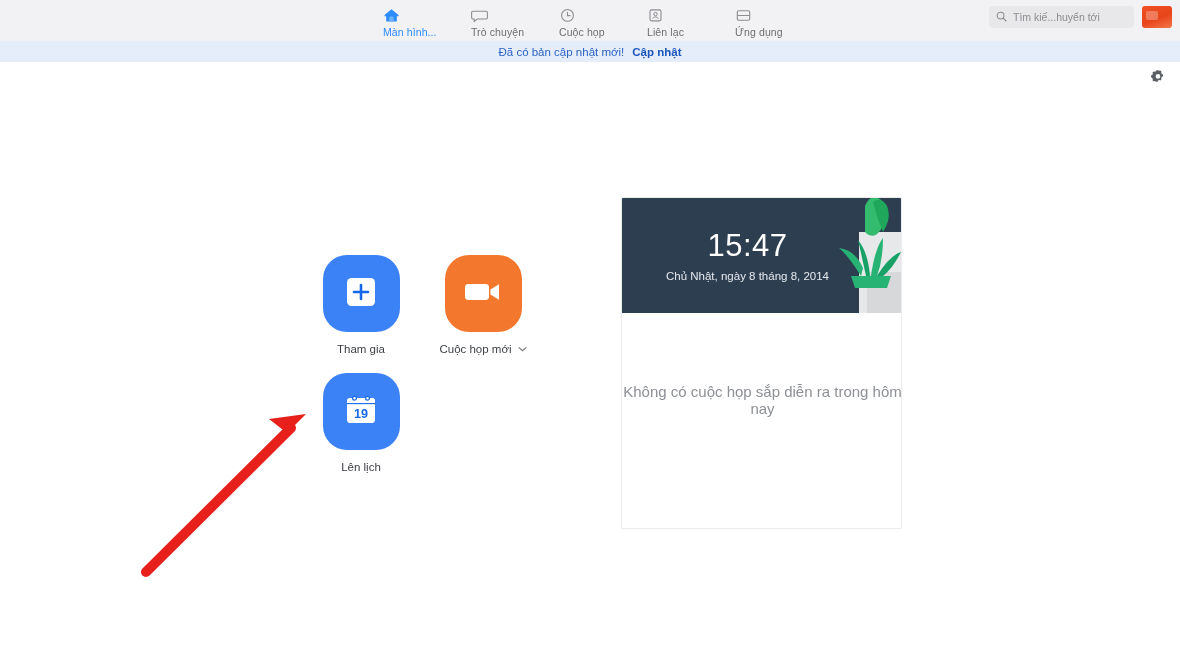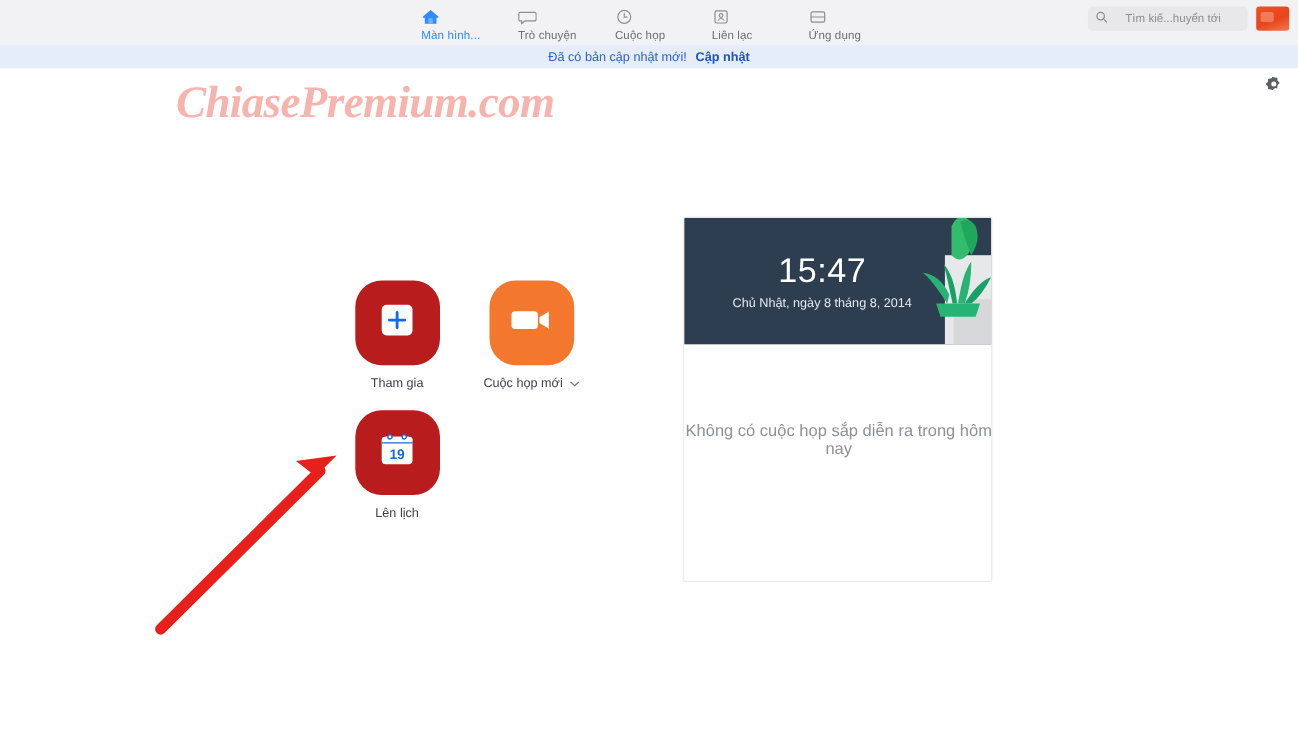--- a/index.html
+++ b/index.html
@@ -29,21 +29,21 @@
   }
   .nav-item.active .nav-label { color: #2d8cff; }
 
   
   .hdr-right {
     position: absolute; right: 8px; top: 6px;
     display: flex; align-items: center; gap: 8px;
   }
   .search-box {
     width: 145px; height: 22px; background: #e8e7e9; border-radius: 4px;
-    display: flex; align-items: center; padding: 0 7px; gap: 16px;
+    display: flex; align-items: center; padding: 0 7px; gap: 6px;
   }
   .search-text {
     font-size: 10.5px; color: #8b8d91; white-space: nowrap; overflow: hidden;
   }
   .avatar {
     width: 30px; height: 22px; border-radius: 3px;
     background: linear-gradient(160deg,#ef5023 0%,#e8451b 55%,#f4764b 100%);
     position: relative; overflow: hidden;
   }
   .avatar::after {
@@ -82,21 +82,21 @@
   .actions {
     position: absolute; left: 300px; top: 255px;
     display: grid; grid-template-columns: 122px 122px; grid-template-rows: 118px 118px;
   }
   .action { display: flex; flex-direction: column; align-items: center; cursor: pointer; }
   .tile {
     width: 77px; height: 77px; border-radius: 24px;
     display: flex; align-items: center; justify-content: center;
   }
   .tile.orange { background: #f4772e; }
-  .tile.blue { background: #b91c1c; }
+  .tile.blue { background: #3b82f6; }
   .action-label {
     margin-top: 11px; font-size: 11.5px; color: #3c3f44;
     white-space: nowrap; display: flex; align-items: center; gap: 6px;
   }
   .caret { font-size: 9px; color: #77797d; }
 
   
   .card {
     position: absolute; left: 621px; top: 197px;
     width: 281px; height: 332px;
@@ -207,21 +207,20 @@
 
   <div class="gear-btn">
     <span>
       <svg width="16" height="16" viewBox="0 0 16 16">
         <path d="M8 1.2 l1.5 .5 .9 -.3 1.1 1.1 -.3 .9 .5 1.5 1.3 .7 v1.6 l-1.3 .7 -.5 1.5 .3 .9 -1.1 1.1 -.9 -.3 -1.5 .5 -.7 1.3 H6.7 L6 12.6 l-1.5 -.5 -.9 .3 -1.1 -1.1 .3 -.9 L2.3 8.9 1 8.2 V6.6 l1.3 -.7 .5 -1.5 -.3 -.9 1.1 -1.1 .9 .3 1.5 -.5 .7 -1.3 z" fill="#5b5e63"></path>
         <circle cx="8" cy="7.4" r="2.3" fill="#f9f9f9"></circle>
       </svg>
     </span>
   </div>
 
-  <div class="watermark" style="color: rgb(247, 179, 174);">ChiasePremium.com</div>
 
   <div class="actions">
 
     <div class="action">
       <div class="tile blue">
         <span>
           <svg width="34" height="32" viewBox="0 0 34 32">
             <rect x="3" y="2" width="28" height="28" rx="4.5" fill="#ffffff"></rect>
             <path d="M17 9 v14 M10 16 h14" stroke="#1369e9" stroke-width="2.6" stroke-linecap="round"></path>
           </svg>

